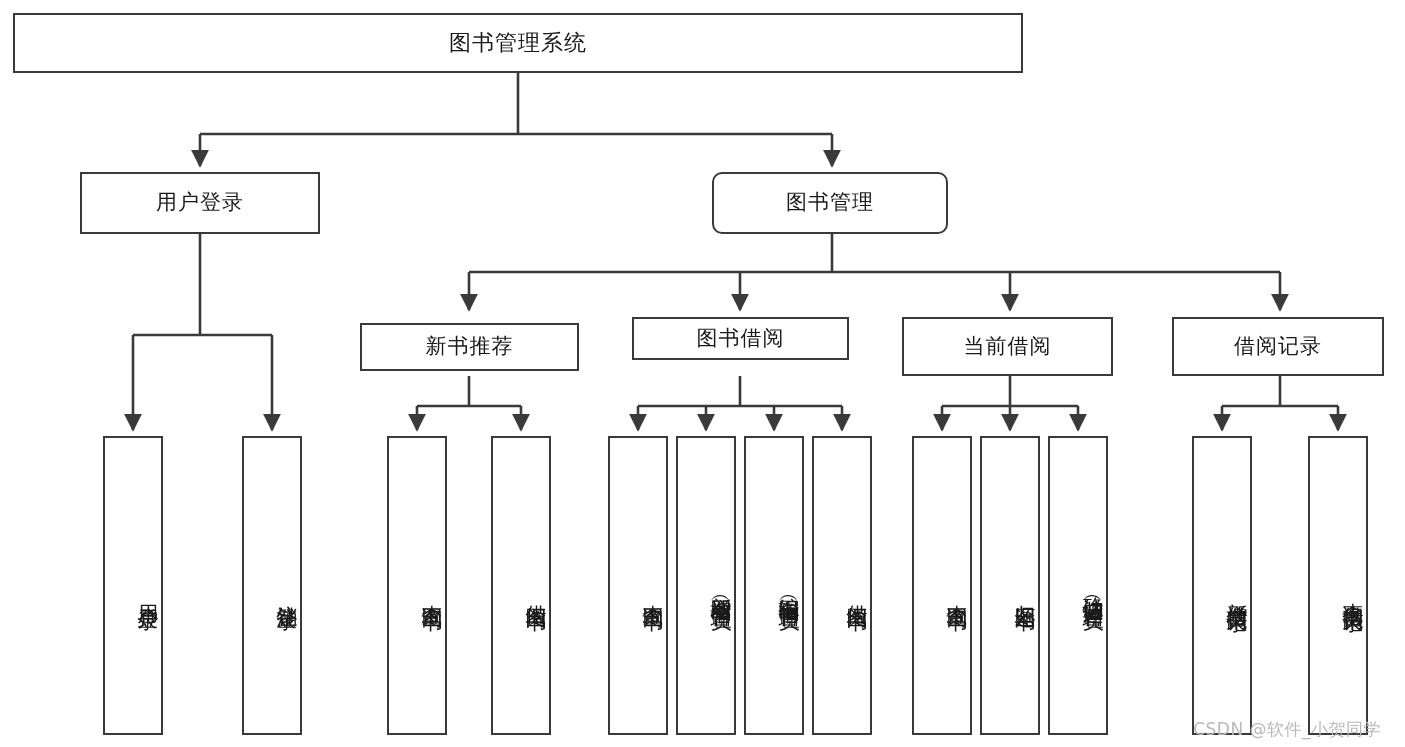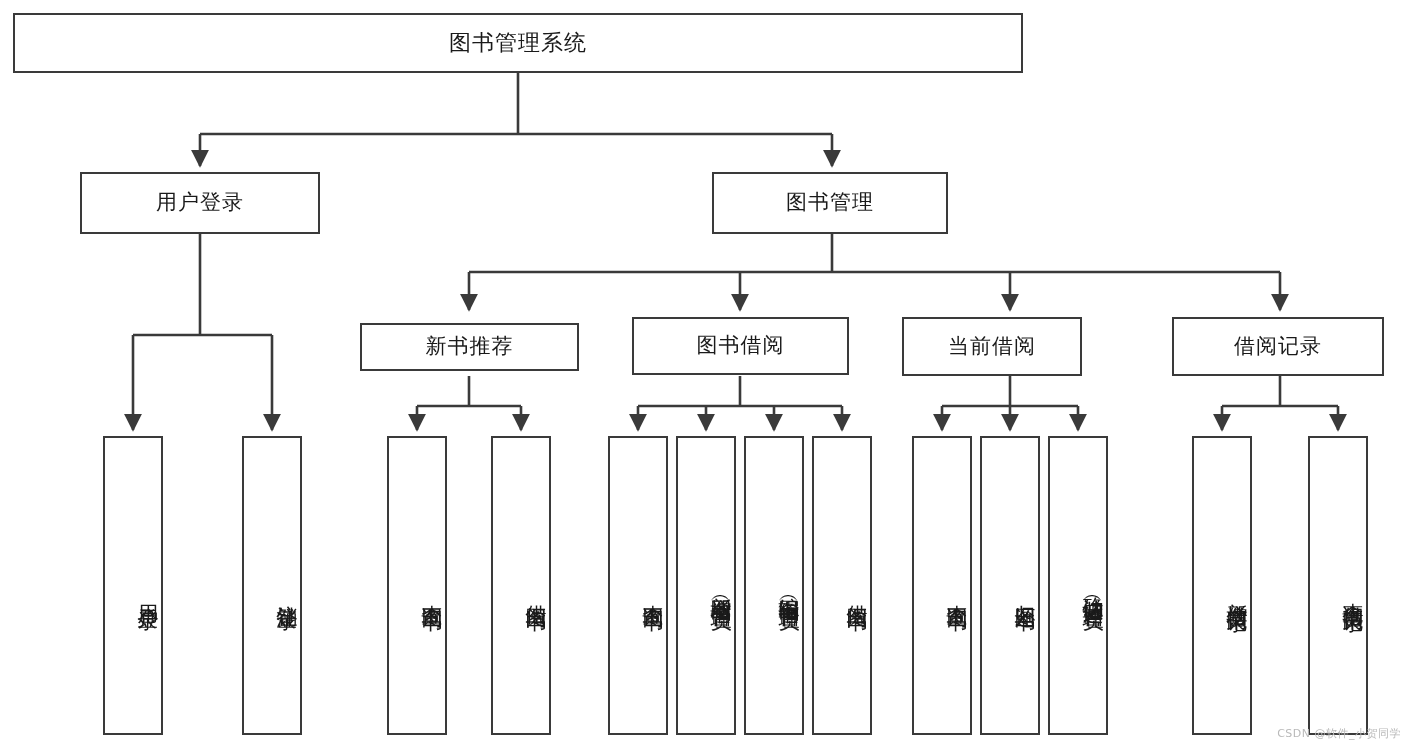--- a/index.html
+++ b/index.html
@@ -58,23 +58,23 @@
     text-align: left;
   }
   .node.vertical.tall-text {
     padding-top: 6px;
   }
   .node-label {
     display: block;
   }
   .watermark {
     position: absolute;
-    right: 4px;
+    right: 24px;
     bottom: 6px;
-    font-size: 11px;
+    font-size: 17px;
     color: #b9b9b9;
     letter-spacing: 0.5px;
     z-index: 5;
     white-space: nowrap;
     font-family: "DejaVu Sans", "Liberation Sans", sans-serif;
   }
 </style>
 </head>
 <body>
 
@@ -133,31 +133,31 @@
     </g>
   </svg>
 
   <div class="node horizontal root" style="left:13px; top:13px; width:1010px; height:60px;">
     <span class="node-label">图书管理系统</span>
   </div>
 
   <div class="node horizontal" style="left:80px; top:172px; width:240px; height:62px;">
     <span class="node-label">用户登录</span>
   </div>
-  <div class="node horizontal" style="left:712px; top:172px; width:236px; height:62px;">
+  <div class="node horizontal" style="left:712px; top:172px; width:236px; height:62px;border-radius:10px;">
     <span class="node-label">图书管理</span>
   </div>
 
   <div class="node horizontal" style="left:360px; top:323px; width:219px; height:48px;">
     <span class="node-label">新书推荐</span>
   </div>
-  <div class="node horizontal" style="left:632px; top:317px; width:217px; height:58px;">
+  <div class="node horizontal" style="left:632px; top:317px; width:217px; height:43px;">
     <span class="node-label">图书借阅</span>
   </div>
-  <div class="node horizontal" style="left:902px; top:317px; width:180px; height:59px;">
+  <div class="node horizontal" style="left:902px; top:317px; width:211px; height:59px;">
     <span class="node-label">当前借阅</span>
   </div>
   <div class="node horizontal" style="left:1172px; top:317px; width:212px; height:59px;">
     <span class="node-label">借阅记录</span>
   </div>
 
   <div class="node vertical" style="left:103px; top:436px; width:60px; height:299px;">
     <span class="node-label">用户登录</span>
   </div>
   <div class="node vertical" style="left:242px; top:436px; width:60px; height:299px;">

